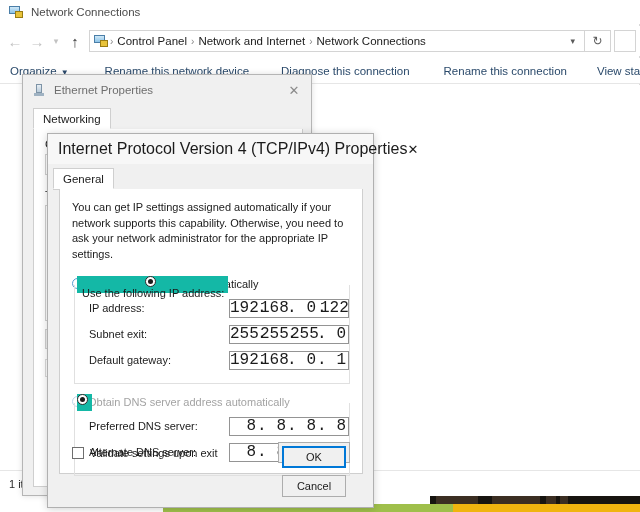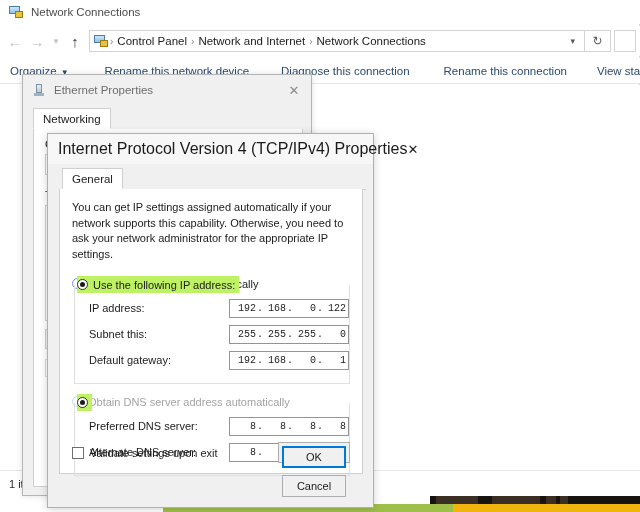--- a/index.html
+++ b/index.html
@@ -473,21 +473,21 @@
     margin-left: auto;
     width: 36px; height: 29px;
     display: flex;
     align-items: center;
     justify-content: center;
     font-size: 13px;
     color: #1b1b1b;
   }
   #ipv4-tabstrip {
     position: absolute;
-    left: 14px; top: 34px;
+    left: 5px; top: 34px;
     width: 304px; height: 21px;
     border-bottom: 1px solid #cfcfcf;
   }
   #ipv4-body {
     position: absolute;
     left: 11px; top: 55px;
     width: 304px; height: 285px;
     background: #ffffff;
     border: 1px solid #cfcfcf;
     border-top: none;
@@ -542,25 +542,26 @@
     border-top: none;
     margin-left: 2px;
     margin-top: -9px;
     padding: 12px 0 8px 0;
     position: relative;
     box-sizing: border-box;
   }
   .group-head {
     position: absolute;
     left: 2px; top: -9px;
-    background: #bef264;
+    background: #14b8a6;
     padding-right: 4px;
     display: flex;
     align-items: center;
     height: 17px;
+    flex-direction: column;
   }
   .field-row {
     display: flex;
     align-items: center;
     height: 22px;
     margin-bottom: 4px;
     padding-left: 14px;
   }
   .field-label {
     font-size: 11px;
@@ -571,21 +572,21 @@
   }
   .ipbox {
     width: 124px;
     height: 19px;
     border: 1px solid #949494;
     background: #ffffff;
     box-sizing: border-box;
     display: flex;
     align-items: center;
     font-family: "Liberation Mono", monospace;
-    font-size: 10px;
+    font-size: 16px;
     color: #1b1b1b;
   }
   .ipbox .oct {
     width: 27px;
     text-align: right;
     padding-right: 1px;
     box-sizing: border-box;
   }
   .ipbox .dot {
     width: 3px;
@@ -839,21 +840,21 @@
             <span class="dot">.</span>
           <span class="oct">168</span>
             <span class="dot">.</span>
           <span class="oct">0</span>
             <span class="dot">.</span>
           <span class="oct">122</span>
         </span>
       </div>
 
       <div class="field-row">
-        <span class="field-label">Subnet this:</span>
+        <span class="field-label">Subnet exit:</span>
         <span class="ipbox">
           <span class="oct">255</span>
             <span class="dot">.</span>
           <span class="oct">255</span>
             <span class="dot">.</span>
           <span class="oct">255</span>
             <span class="dot">.</span>
           <span class="oct">0</span>
         </span>
       </div>

